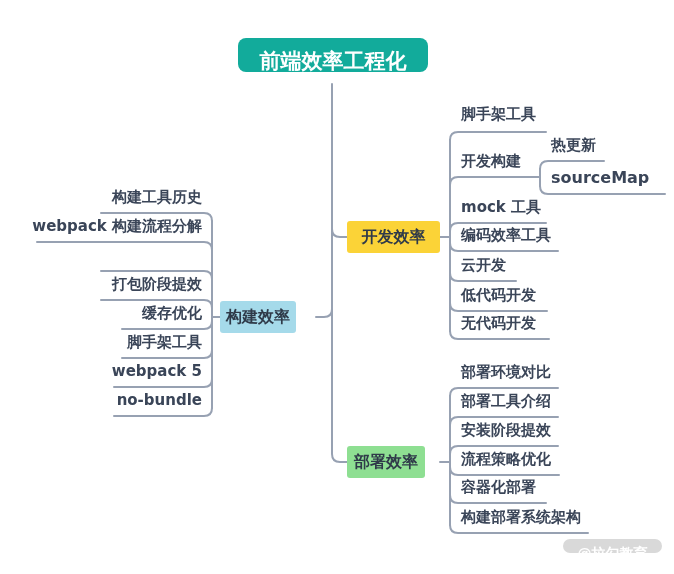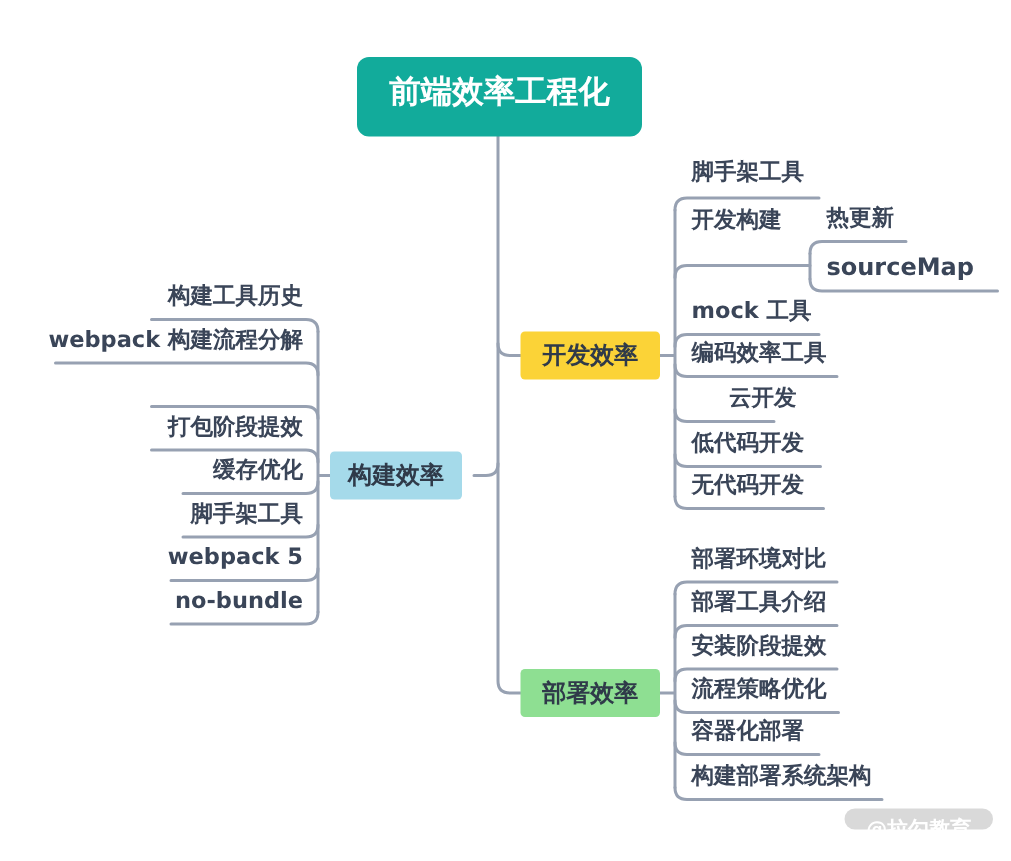--- a/index.html
+++ b/index.html
@@ -20,33 +20,33 @@
   }
   .canvas{
     position:relative;
     width:674px;height:574px;
     background:#ffffff;
     overflow:hidden;
   }
   svg.edges{position:absolute;left:0;top:0;}
   svg.edges path{fill:none;stroke:var(--edge);stroke-width:2;stroke-linecap:round;}
   .root-box{
-    position:absolute;left:238px;top:38px;width:190px;height:53px;
+    position:absolute;left:238px;top:38px;width:190px;height:34px;
     background:var(--root-bg);border-radius:8px;
     color:#ffffff;font-size:21px;font-weight:bold;
     text-align:center;line-height:46px;white-space:nowrap;
   }
   .branch-box{
     position:absolute;height:32px;border-radius:3px;
     color:var(--box-text);font-size:16px;font-weight:bold;
     text-align:center;line-height:32px;white-space:nowrap;
   }
   .branch-dev{left:347px;top:221px;width:93px;background:var(--dev-bg);}
-  .branch-build{left:220px;top:301px;width:88px;background:var(--build-bg);}
-  .branch-deploy{left:347px;top:446px;width:93px;background:var(--deploy-bg);}
+  .branch-build{left:220px;top:301px;width:76px;background:var(--build-bg);}
+  .branch-deploy{left:347px;top:446px;width:78px;background:var(--deploy-bg);}
   .leaf{
     position:absolute;height:24px;line-height:24px;
     color:var(--node-text);font-size:15px;font-weight:bold;
     white-space:nowrap;
   }
   .leaf.right{text-align:left;}
   .leaf.left{text-align:right;}
   .watermark{
     position:absolute;left:563px;top:539px;width:99px;height:14px;
     background:var(--wm-bg);border-radius:14px;
@@ -96,26 +96,26 @@
     <path d="M450,525 Q450,533 458,533 L588,533"></path>
   </svg>
 
   <div class="root-box">前端效率工程化</div>
 
   <div class="branch-box branch-dev">开发效率</div>
   <div class="branch-box branch-build">构建效率</div>
   <div class="branch-box branch-deploy">部署效率</div>
 
   <div class="leaf right" style="left:461px;top:104px;font-family:Liberation Mono, monospace;">脚手架工具</div>
-  <div class="leaf right" style="left:461px;top:134px;">开发构建</div>
+  <div class="leaf right" style="left:461px;top:149px;">开发构建</div>
   <div class="leaf right" style="left:551px;top:133px;">热更新</div>
   <div class="leaf right" style="left:461px;top:195px;">mock 工具</div>
   <div class="leaf right" style="left:551px;top:166px;font-size:16px;">sourceMap</div>
   <div class="leaf right" style="left:461px;top:223px;">编码效率工具</div>
-  <div class="leaf right" style="left:486px;top:253px;">云开发</div>
+  <div class="leaf right" style="left:461px;top:253px;font-family:Liberation Serif, serif;">云开发</div>
   <div class="leaf right" style="left:461px;top:283px;">低代码开发</div>
   <div class="leaf right" style="left:461px;top:311px;">无代码开发</div>
 
   <div class="leaf left" style="right:472px;top:185px;">构建工具历史</div>
   <div class="leaf left" style="right:472px;top:214px;">webpack 构建流程分解</div>
   <div class="leaf left" style="right:472px;top:272px;">打包阶段提效</div>
   <div class="leaf left" style="right:472px;top:301px;">缓存优化</div>
   <div class="leaf left" style="right:472px;top:330px;">脚手架工具</div>
   <div class="leaf left" style="right:472px;top:359px;">webpack 5</div>
   <div class="leaf left" style="right:472px;top:388px;">no-bundle</div>

